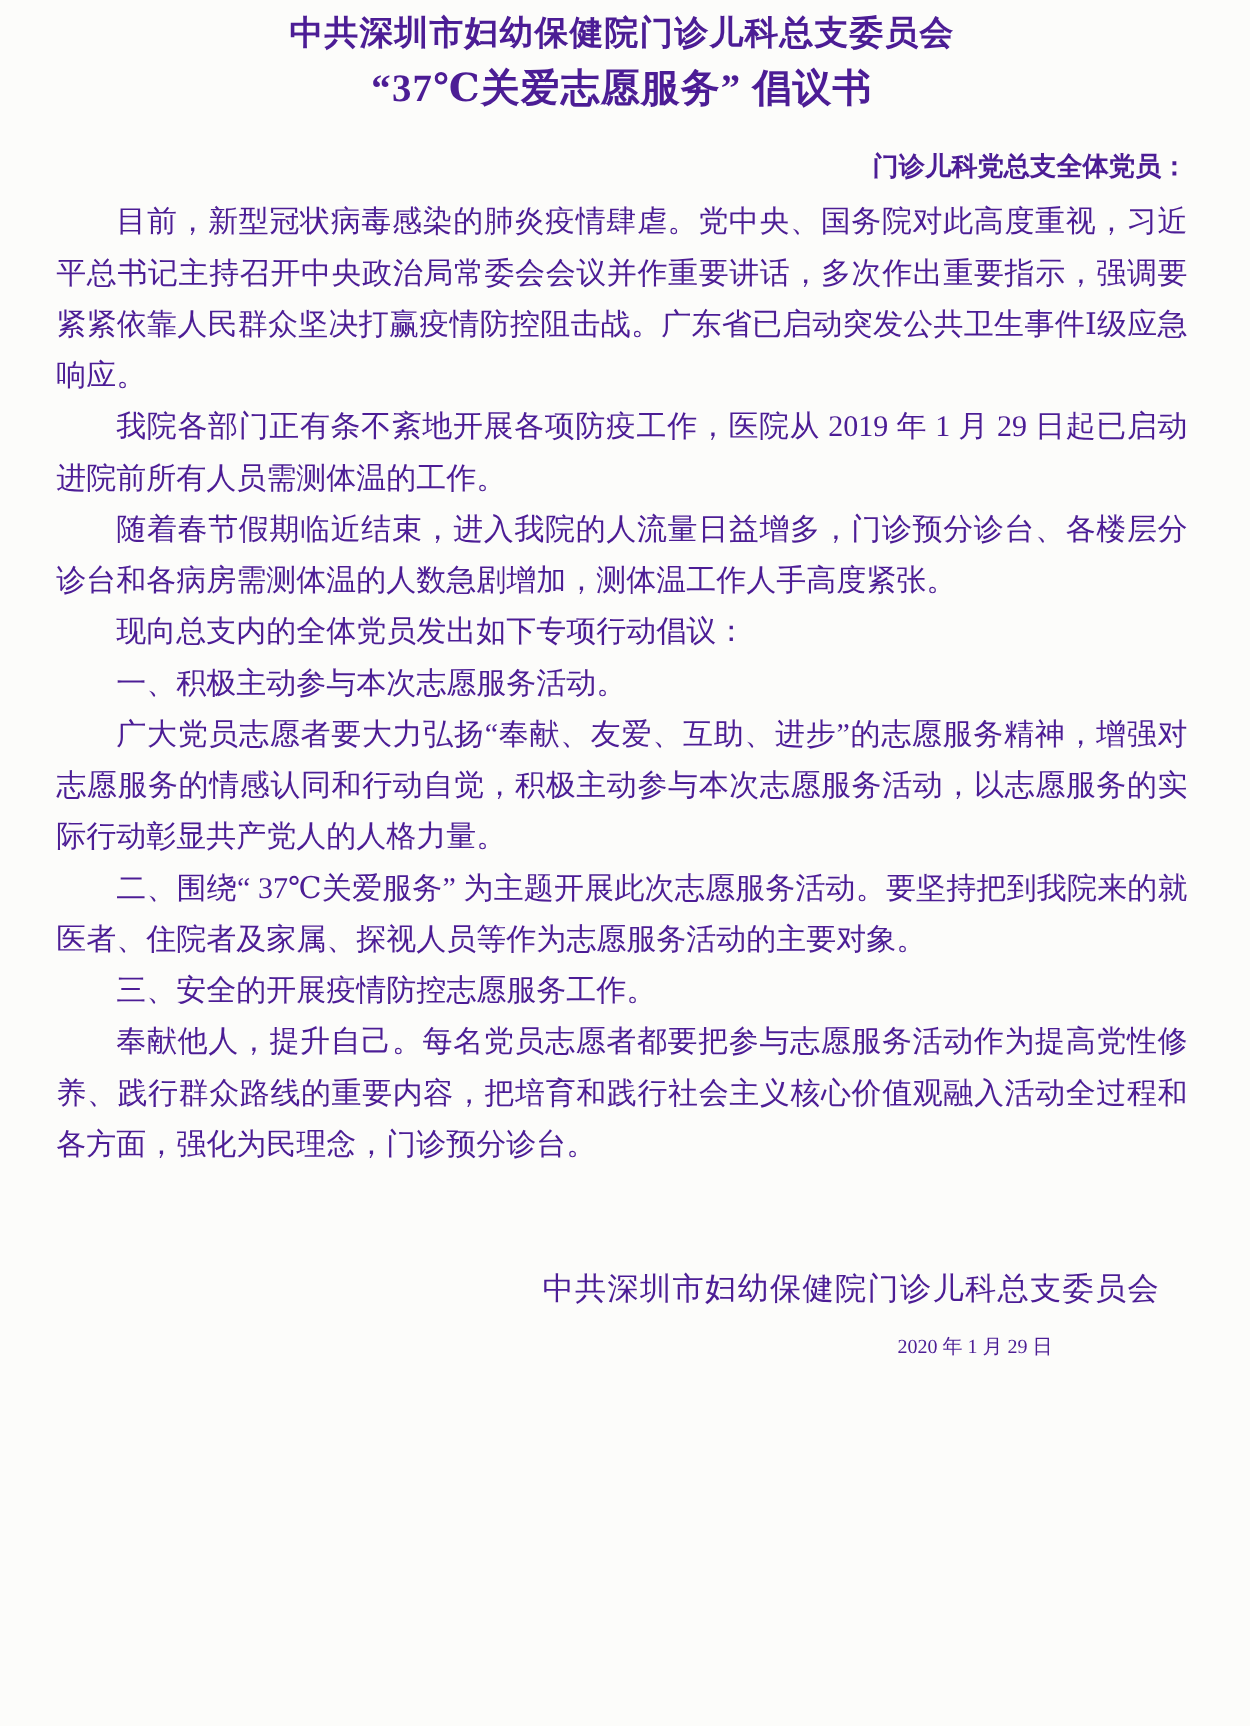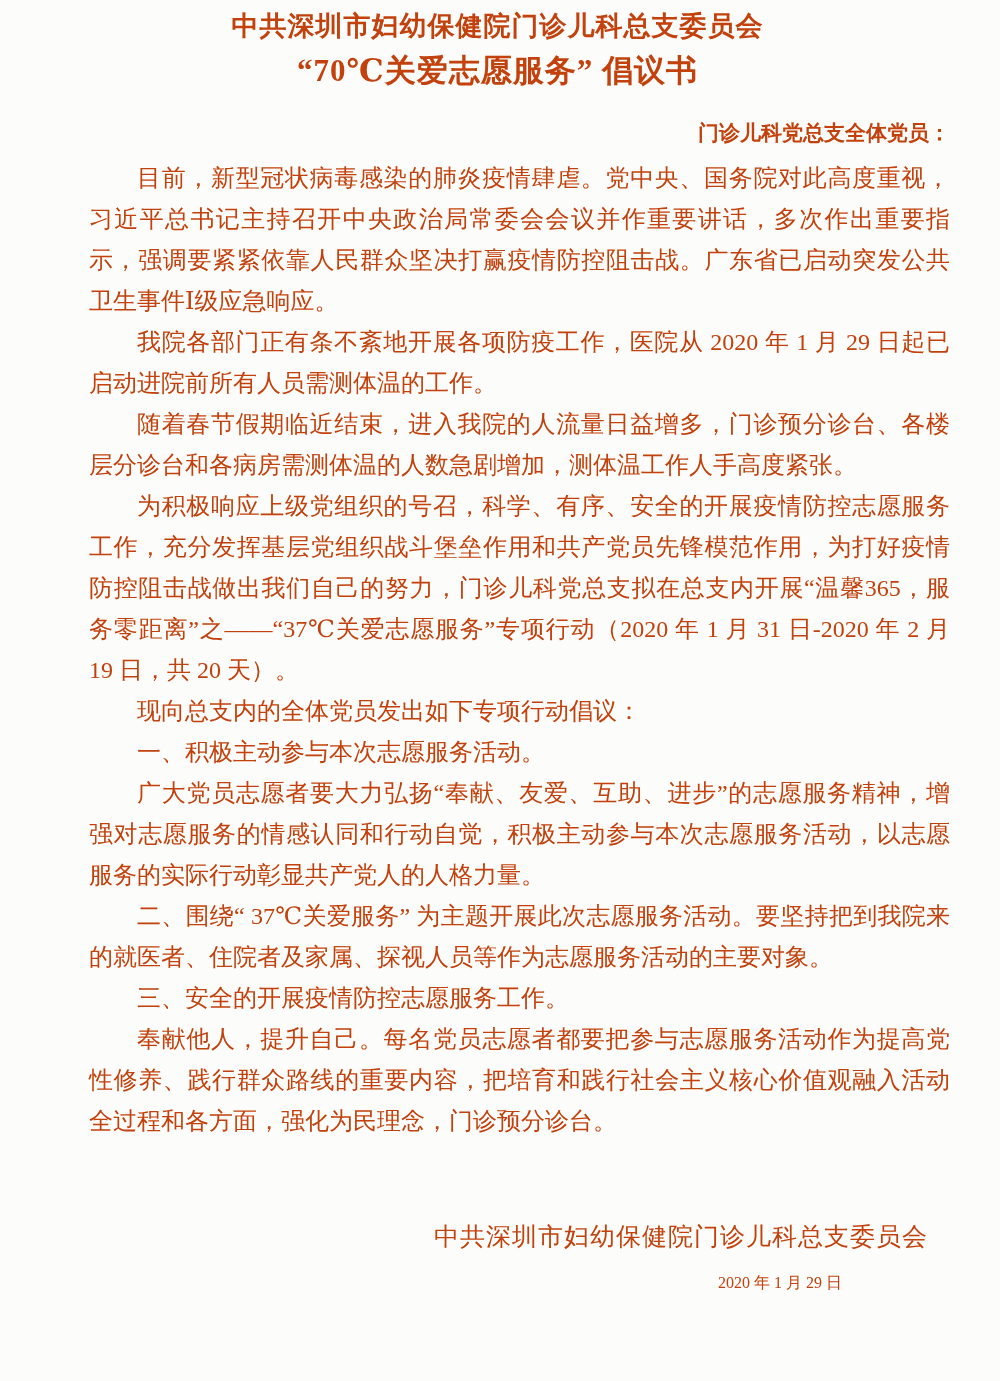--- a/index.html
+++ b/index.html
@@ -7,21 +7,21 @@
     padding: 0;
     background: #ffffff;
   }
   .page {
     position: relative;
     width: 1000px;
     height: 1381px;
     box-sizing: border-box;
     padding: 8px 50px 16px 45px;
     background: #fcfcfa;
-    color: #c2410c;
+    color: #4c1d95;
     font-family: "Liberation Serif", "DejaVu Serif", serif;
     overflow: hidden;
   }
   .title1 {
     margin: 0;
     text-align: center;
     font-size: 27px;
     line-height: 36px;
     font-weight: bold;
     letter-spacing: 1px;
@@ -36,21 +36,20 @@
   }
   .salutation {
     margin: 22px 0 0 0;
     font-size: 21px;
     line-height: 34px;
     font-weight: bold;
     text-align: right;
   }
   .doc-body {
     margin-top: 8px;
-    margin-left: 44px;
   }
   .para {
     margin: 0;
     font-size: 24px;
     line-height: 41px;
     text-indent: 48px;
     text-align: justify;
     text-justify: inter-ideograph;
     font-weight: 500;
   }
@@ -75,29 +74,28 @@
     font-weight: 500;
   }
 </style>
 </head>
 <body>
 
 <div class="page">
 
   <h1 class="title1">中共深圳市妇幼保健院门诊儿科总支委员会</h1>
 
-  <h2 class="title2">“70℃关爱志愿服务” 倡议书</h2>
+  <h2 class="title2">“37℃关爱志愿服务” 倡议书</h2>
 
   <p class="salutation">门诊儿科党总支全体党员：</p>
 
   <div class="doc-body">
     <p class="para">目前，新型冠状病毒感染的肺炎疫情肆虐。党中央、国务院对此高度重视，习近平总书记主持召开中央政治局常委会会议并作重要讲话，多次作出重要指示，强调要紧紧依靠人民群众坚决打赢疫情防控阻击战。广东省已启动突发公共卫生事件Ⅰ级应急响应。</p>
-    <p class="para">我院各部门正有条不紊地开展各项防疫工作，医院从 2020 年 1 月 29 日起已启动进院前所有人员需测体温的工作。</p>
+    <p class="para">我院各部门正有条不紊地开展各项防疫工作，医院从 2019 年 1 月 29 日起已启动进院前所有人员需测体温的工作。</p>
     <p class="para">随着春节假期临近结束，进入我院的人流量日益增多，门诊预分诊台、各楼层分诊台和各病房需测体温的人数急剧增加，测体温工作人手高度紧张。</p>
-    <p class="para">为积极响应上级党组织的号召，科学、有序、安全的开展疫情防控志愿服务工作，充分发挥基层党组织战斗堡垒作用和共产党员先锋模范作用，为打好疫情防控阻击战做出我们自己的努力，门诊儿科党总支拟在总支内开展“温馨365，服务零距离”之——“37℃关爱志愿服务”专项行动（2020 年 1 月 31 日-2020 年 2 月 19 日，共 20 天）。</p>
     <p class="para">现向总支内的全体党员发出如下专项行动倡议：</p>
     <p class="para">一、积极主动参与本次志愿服务活动。</p>
     <p class="para">广大党员志愿者要大力弘扬“奉献、友爱、互助、进步”的志愿服务精神，增强对志愿服务的情感认同和行动自觉，积极主动参与本次志愿服务活动，以志愿服务的实际行动彰显共产党人的人格力量。</p>
     <p class="para">二、围绕“ 37℃关爱服务” 为主题开展此次志愿服务活动。要坚持把到我院来的就医者、住院者及家属、探视人员等作为志愿服务活动的主要对象。</p>
     <p class="para">三、安全的开展疫情防控志愿服务工作。</p>
     <p class="para">奉献他人，提升自己。每名党员志愿者都要把参与志愿服务活动作为提高党性修养、践行群众路线的重要内容，把培育和践行社会主义核心价值观融入活动全过程和各方面，强化为民理念，门诊预分诊台。</p>
   </div>
 
   <div class="sign-block">
     <p class="signature">中共深圳市妇幼保健院门诊儿科总支委员会</p>

